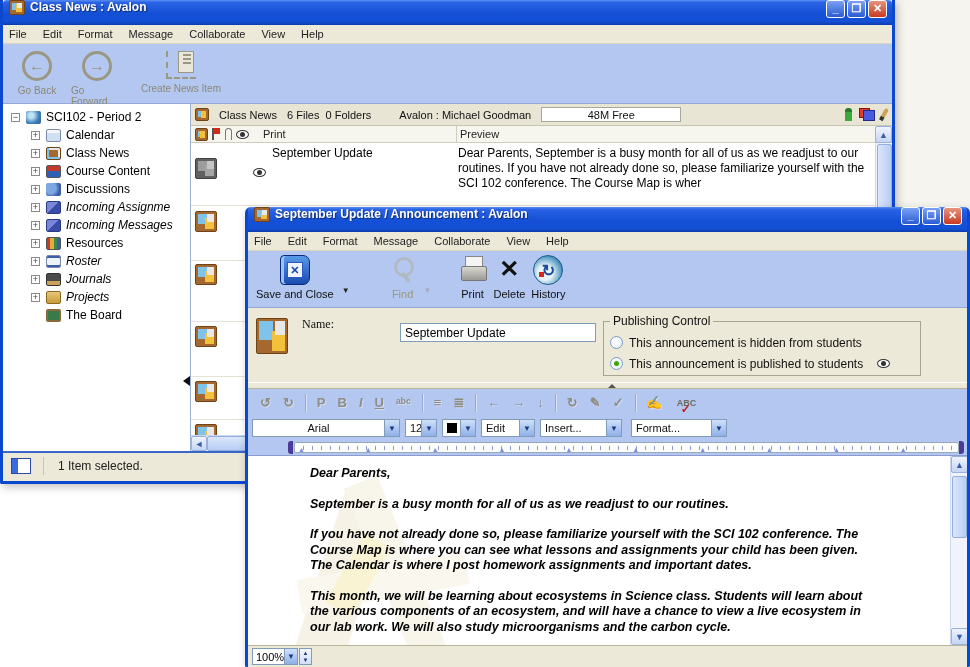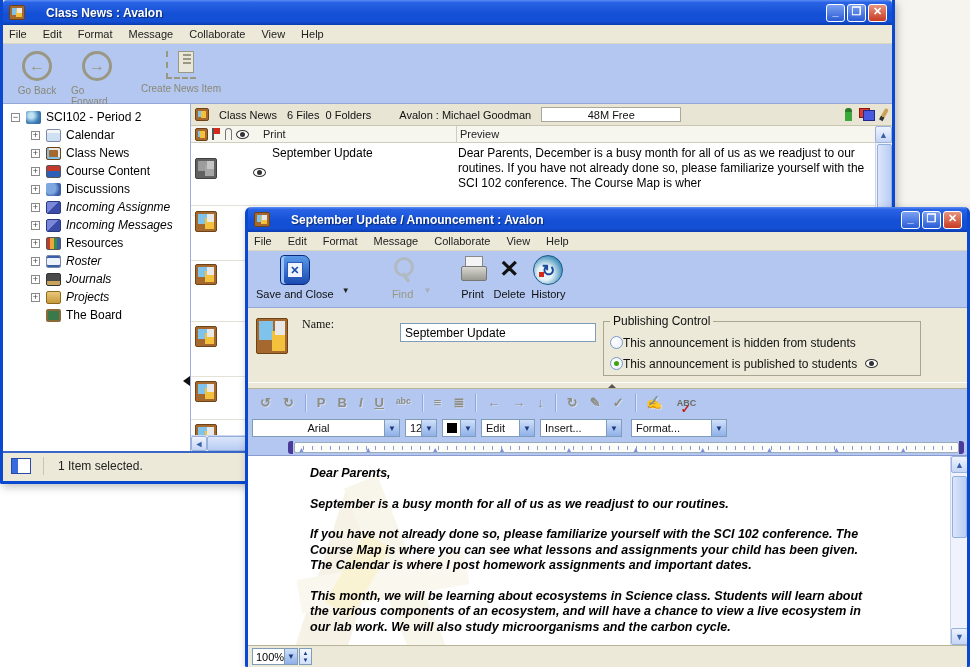--- a/index.html
+++ b/index.html
@@ -3,22 +3,22 @@
 <meta charset="utf-8">
 <style>
   * { margin:0; padding:0; box-sizing:border-box; }
   html,body { width:970px; height:667px; }
   body { font-family:"Liberation Sans", sans-serif; background:#ffffff; position:relative; overflow:hidden; }
 
   .desktop-strip { position:absolute; left:895px; top:0; width:75px; height:210px; background:#f5f4ef; }
 
   
   .xp-window { position:absolute; border:3px solid #0a48cf; border-top:none; border-radius:6px 6px 2px 2px; background:#ece9d8; box-shadow:2px 3px 8px rgba(0,0,0,.25); }
-  .titlebar { height:25px; display:flex; align-items:center; padding:0 5px 0 6px; border-radius:4px 4px 0 0;
-    background:linear-gradient(180deg,#5a8ef5 0%,#2a63e4 10%,#1450d6 55%,#1450d6 85%,#0b3cae 100%);gap:16px; }
+  .titlebar { height:25px; display:flex; align-items:flex-start; padding:0 5px 0 6px; border-radius:4px 4px 0 0;
+    background:linear-gradient(180deg,#5a8ef5 0%,#2a63e4 10%,#1450d6 55%,#1450d6 85%,#0b3cae 100%); }
   .titlebar .wicon { width:16px; height:15px; margin-right:5px; flex:0 0 auto; }
   .titlebar .ttext { color:#fff; font-weight:bold; font-size:12px; text-shadow:1px 1px 1px rgba(0,0,0,.5); white-space:nowrap; overflow:hidden; flex:1; }
   .winbtns { display:flex; gap:2px; }
   .wbtn { width:19px; height:18px; border-radius:3px; border:1px solid #fff; display:flex; align-items:center; justify-content:center;
     color:#fff; font-size:11px; font-weight:bold; background:linear-gradient(180deg,#7ba1f0,#2a5bd6); line-height:1; }
   .wbtn.close { background:linear-gradient(180deg,#e8947e,#c83a22); }
   .wbtn span { transform:translateY(-1px); }
   .menubar { height:19px; background:#ece9d8; border-bottom:1px solid #d9d5bf; display:flex; align-items:center; padding-left:6px; gap:16px; }
   .menubar .mitem { font-size:11px; color:#222; }
   .toolbar-blue { background:#b3c7f0; border-bottom:1px solid #93a8d8; }
@@ -123,21 +123,21 @@
   .del-x { font-size:24px; font-weight:bold; color:#111; line-height:28px; height:30px; margin-bottom:3px; }
   .hist-ic { width:30px; height:30px; border-radius:50%; background:radial-gradient(circle at 40% 60%, #e8f4f8 30%, #3a8ab8 75%); border:1px solid #1a5a88; color:#1a4a9a; font-size:16px; font-weight:bold; display:flex; align-items:center; justify-content:center; margin-bottom:3px; position:relative; }
   .hist-ic:before { content:""; position:absolute; left:5px; bottom:7px; width:5px; height:5px; background:#d42a1a; }
 
   #info-row { height:74px; background:#ece9d8; display:flex; align-items:flex-start; padding:8px 8px 0 8px; position:relative; }
   #name-icon { width:32px; height:36px; margin:2px 14px 0 0; }
   #name-label { font-size:12px; color:#111; margin-top:1px;font-family:Liberation Serif, serif; }
   #name-input { position:absolute; left:152px; top:15px; width:196px; height:19px; border:1px solid #7f9db9; background:#fff; font-size:12px; padding:1px 4px; font-family:"Liberation Sans",sans-serif; }
   #pubctl { position:absolute; left:355px; top:6px; width:318px; height:62px; border:1px solid #a8a690; padding:4px 6px 0 6px; }
   #pubctl legend { font-size:12px; color:#111; padding:0 3px; }
-  .radio-row { display:flex; align-items:center; gap:0; font-size:12px; color:#111; height:21px; }
+  .radio-row { display:flex; align-items:center; gap:6px; font-size:12px; color:#111; height:21px; }
   .radio { width:13px; height:13px; border-radius:50%; border:1px solid #7a9ac8; background:radial-gradient(circle at 35% 35%, #fff, #e8eef8); position:relative; flex:0 0 auto; }
   .radio.sel:before { content:""; position:absolute; left:3px; top:3px; width:5px; height:5px; border-radius:50%; background:#3aa603; }
   #pub-eye { margin-left:8px; }
   #splitter { height:7px; background:#ece9d8; border-top:1px solid #fff; border-bottom:1px solid #b8b49a; position:relative; }
   #splitter:before { content:""; position:absolute; left:50%; top:1px; width:0; height:0; border-left:4px solid transparent; border-right:4px solid transparent; border-bottom:4px solid #555; }
 
   #fmt-row1 { height:27px; display:flex; align-items:center; padding-left:6px; color:#8d8d84; background:#b3c7f0; }
   #fmt-row1 .g { font-size:13px; font-weight:bold; margin:0 6px; text-shadow:1px 1px 0 #ffffff66; }
   #fmt-row1 .vsep { width:1px; height:18px; background:#93a8d8; margin:0 5px; box-shadow:1px 0 0 #d8e2f8; }
   #fmt-row1 .spell { color:#6a6a60; font-size:9px; font-weight:bold; position:relative; margin-left:8px; }
@@ -331,21 +331,21 @@
       </div>
 
       <div id="list-body">
         <div class="row-icon bb-icon gray" style="top:15px;">
             <i class="p1"></i>
             <i class="p2"></i>
             <i class="p3"></i>
           </div>
         <span id="row1-name">September Update</span>
         <div id="row1-eye" class="eye-ic"></div>
-        <div id="row1-preview">Dear Parents,  December is a busy month for all of us as we readjust to our routines.  If you have not already done so, please familiarize yourself with the SCI 102 conference. The Course Map is wher</div>
+        <div id="row1-preview">Dear Parents,  September is a busy month for all of us as we readjust to our routines.  If you have not already done so, please familiarize yourself with the SCI 102 conference. The Course Map is wher</div>
         <div class="row-sep" style="top:62px;"></div>
         <div class="row-icon bb-icon" style="top:68px;">
             <i class="p1"></i>
             <i class="p2"></i>
             <i class="p3"></i>
           </div>
         <div class="row-sep" style="top:117px;"></div>
         <div class="row-icon bb-icon" style="top:121px;">
             <i class="p1"></i>
             <i class="p2"></i>

